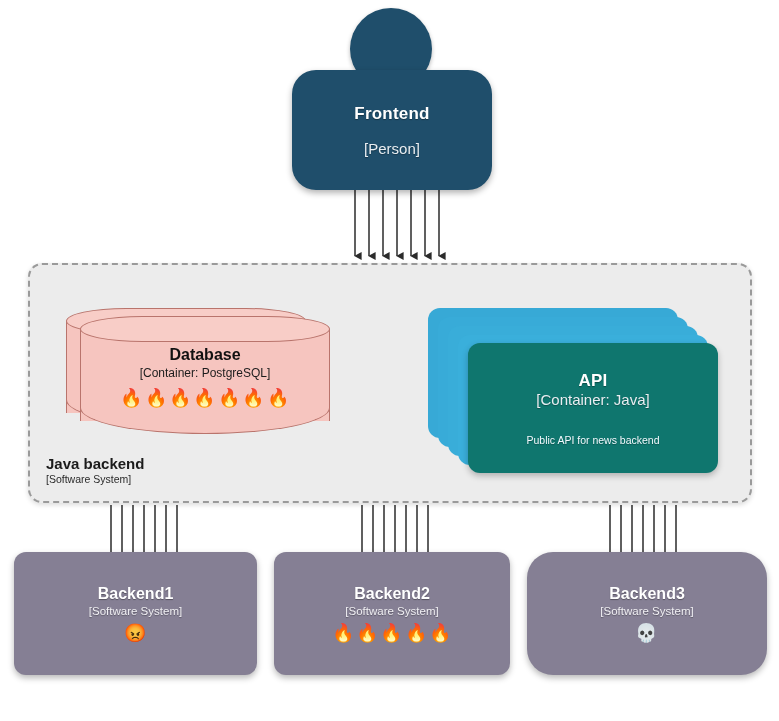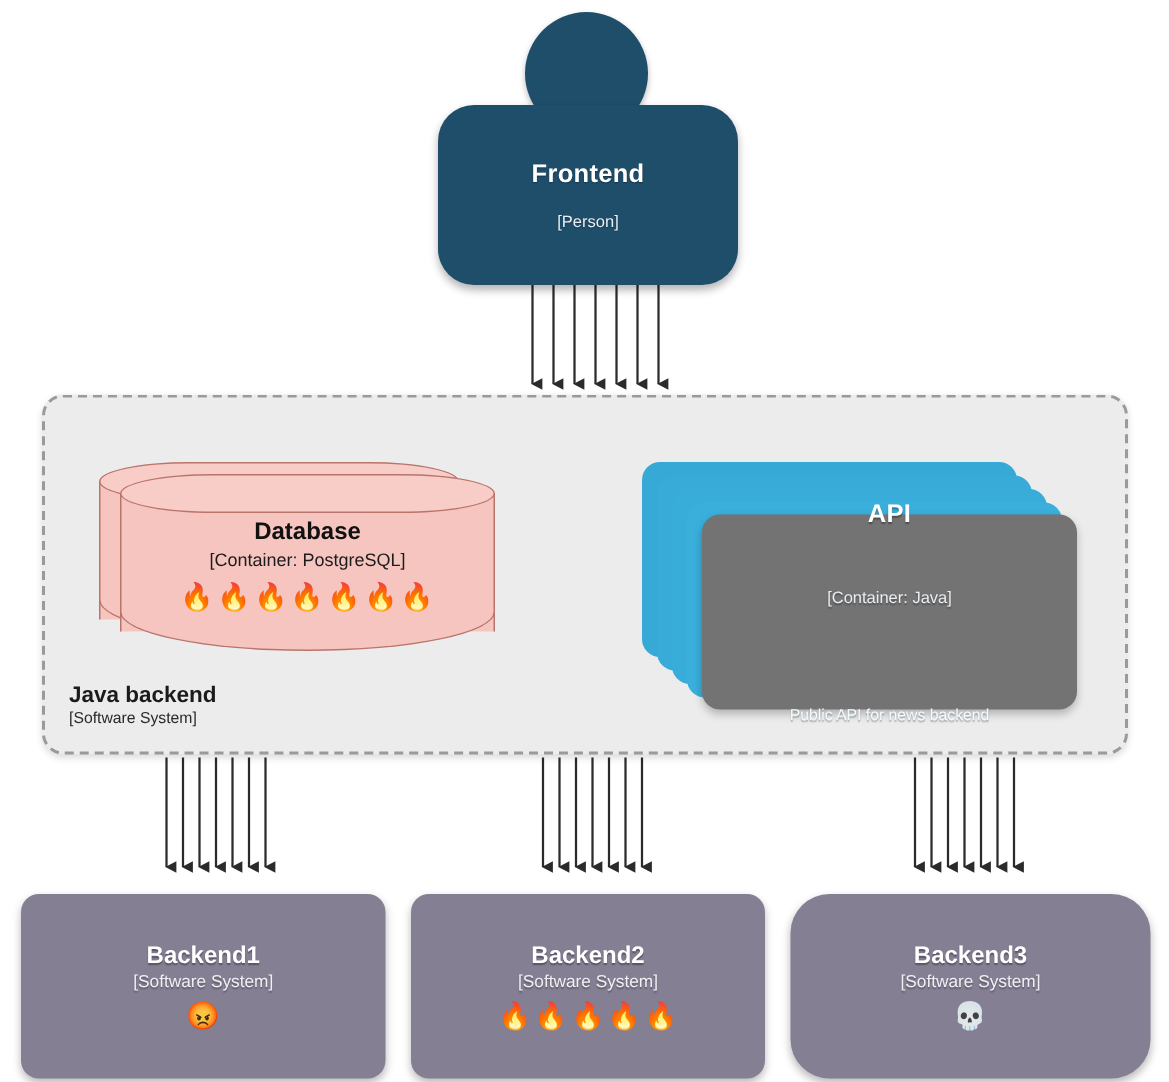--- a/index.html
+++ b/index.html
@@ -22,21 +22,21 @@
     box-shadow: 0 2px 4px rgba(0,0,0,0.28);
   }
   #frontend-body {
     position: absolute; left: 0; top: 62px; width: 200px; height: 120px;
     border-radius: 24px; background: #1f4e6b;
     box-shadow: 0 3px 6px rgba(0,0,0,0.3);
     display: flex; flex-direction: column; align-items: center; justify-content: center;
     gap: 16px;
   }
   .node-title { color: #ffffff; font-weight: bold; font-size: 17px; letter-spacing: .2px; text-shadow: 0 1px 1px rgba(0,0,0,.35); }
-  .node-sub { color: #e9eef2; font-size: 11px; text-shadow: 0 1px 1px rgba(0,0,0,.3); }
+  .node-sub { color: #e9eef2; font-size: 15px; text-shadow: 0 1px 1px rgba(0,0,0,.3); }
   .node-desc { color: #f2fbff; font-size: 10.5px; margin-top: 26px; text-shadow: 0 1px 1px rgba(0,0,0,.3); }
 
   
   #news-boundary {
     position: absolute; left: 28px; top: 263px; width: 724px; height: 240px;
     background: #ececec; border: 2px dashed #9a9a9a; border-radius: 14px;
     box-shadow: 0 2px 5px rgba(0,0,0,0.14);
   }
   #boundary-label { position: absolute; left: 46px; top: 455px; }
   #boundary-label .b-title { font-size: 15px; font-weight: bold; color: #1b1b1b; }
@@ -72,28 +72,28 @@
   #api-node { position: absolute; left: 428px; top: 308px; width: 292px; height: 165px; }
   .api-card {
     position: absolute; width: 250px; height: 130px;
     background: #3bb0dd; border-radius: 12px;
   }
   .api-card.c0 { left: 0;  top: 0;  background: #37a9d6; }
   .api-card.c1 { left: 10px; top: 9px;  background: #38abd8; }
   .api-card.c2 { left: 20px; top: 18px; background: #39add9; }
   .api-card.c3 { left: 30px; top: 27px; background: #3aafdb; }
   .api-card.c4 {
-    left: 40px; top: 35px; background: #737373;
+    left: 40px; top: 35px; background: #0f766e;
     box-shadow: 0 3px 6px rgba(0,0,0,0.25);
-    display: flex; flex-direction: column; align-items: center; justify-content: center; gap: 40px;
+    display: flex; flex-direction: column; align-items: center; justify-content: center;
   }
 
   
   .backend-box {
-    position: absolute; top: 596px; height: 123px;
+    position: absolute; top: 552px; height: 123px;
     background: #857f94; border-radius: 12px;
     box-shadow: 0 3px 6px rgba(0,0,0,0.28);
     display: flex; flex-direction: column; align-items: center; justify-content: center;
   }
   #backend-1 { left: 14px;  width: 243px; }
   #backend-2 { left: 274px; width: 236px; }
   #backend-3 { left: 527px; width: 240px; border-radius: 26px; }
   .backend-box .b-title { color:#fff; font-weight:bold; font-size:16px; text-shadow:0 1px 1px rgba(0,0,0,.35); }
   .backend-box .b-sub { color:#f0eff3; font-size:11.5px; margin-top:2px; text-shadow:0 1px 1px rgba(0,0,0,.3); }
 </style>

